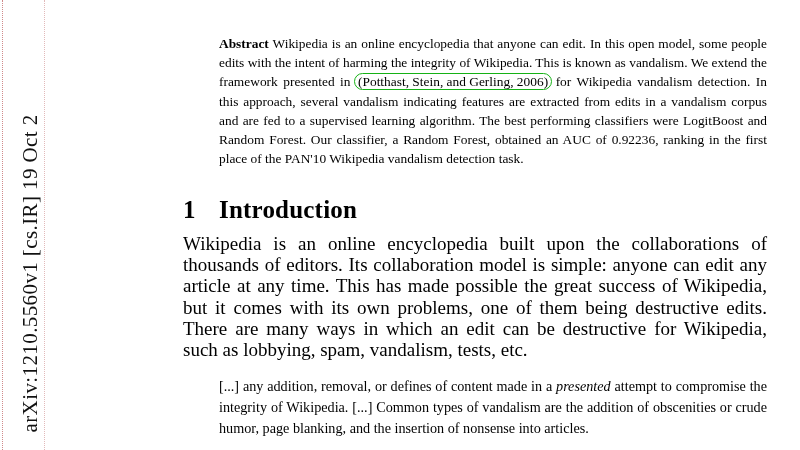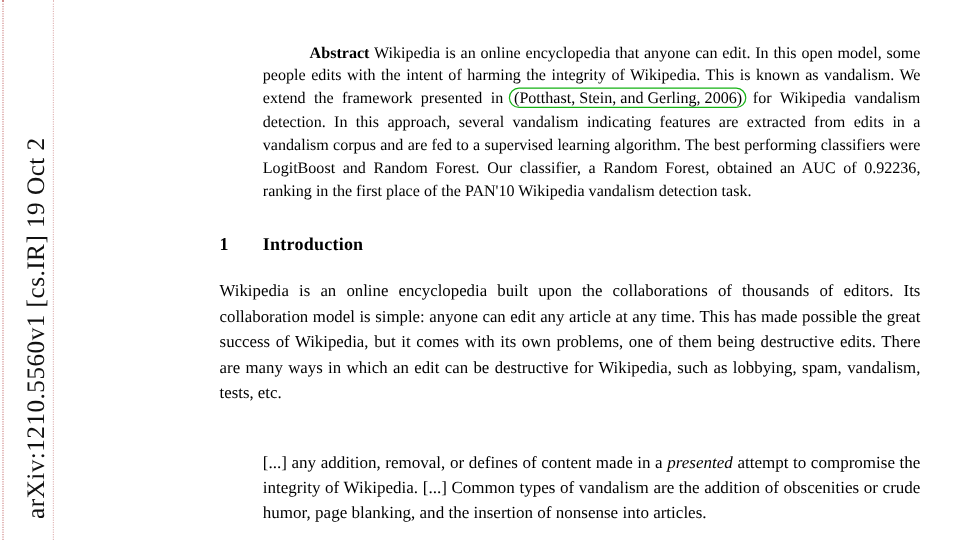--- a/index.html
+++ b/index.html
@@ -68,52 +68,51 @@
     position: absolute;
     left: 36px;
     top: 34px;
     width: 548px;
     font-size: 13.4px;
     line-height: 19.2px;
     text-align: justify;
   }
   .abstract .lbl {
     font-weight: bold;
-    margin-left: 39px;
   }
 
   .highlight-box {
     display: inline-block;
     border: 1.6px solid #15b215;
     border-radius: 10px;
     padding: 0 3px;
     margin: 0 -2px;
     line-height: 15px;
   }
 
   h2.section {
     position: absolute;
     left: 0px;
     top: 196px;
     margin: 0;
-    font-size: 15px;
+    font-size: 25px;
     font-weight: bold;
     letter-spacing: 0.2px;
   }
   h2.section .num {
     display: inline-block;
     width: 36px;
   }
 
   .body-text {
     position: absolute;
     left: 0px;
     top: 233px;
     width: 584px;
-    font-size: 14px;
+    font-size: 19px;
     line-height: 21.2px;
     text-align: justify;
   }
   .body-text p {
     margin: 0;
   }
   .body-text p.indent {
     text-indent: 22px;
   }
 

